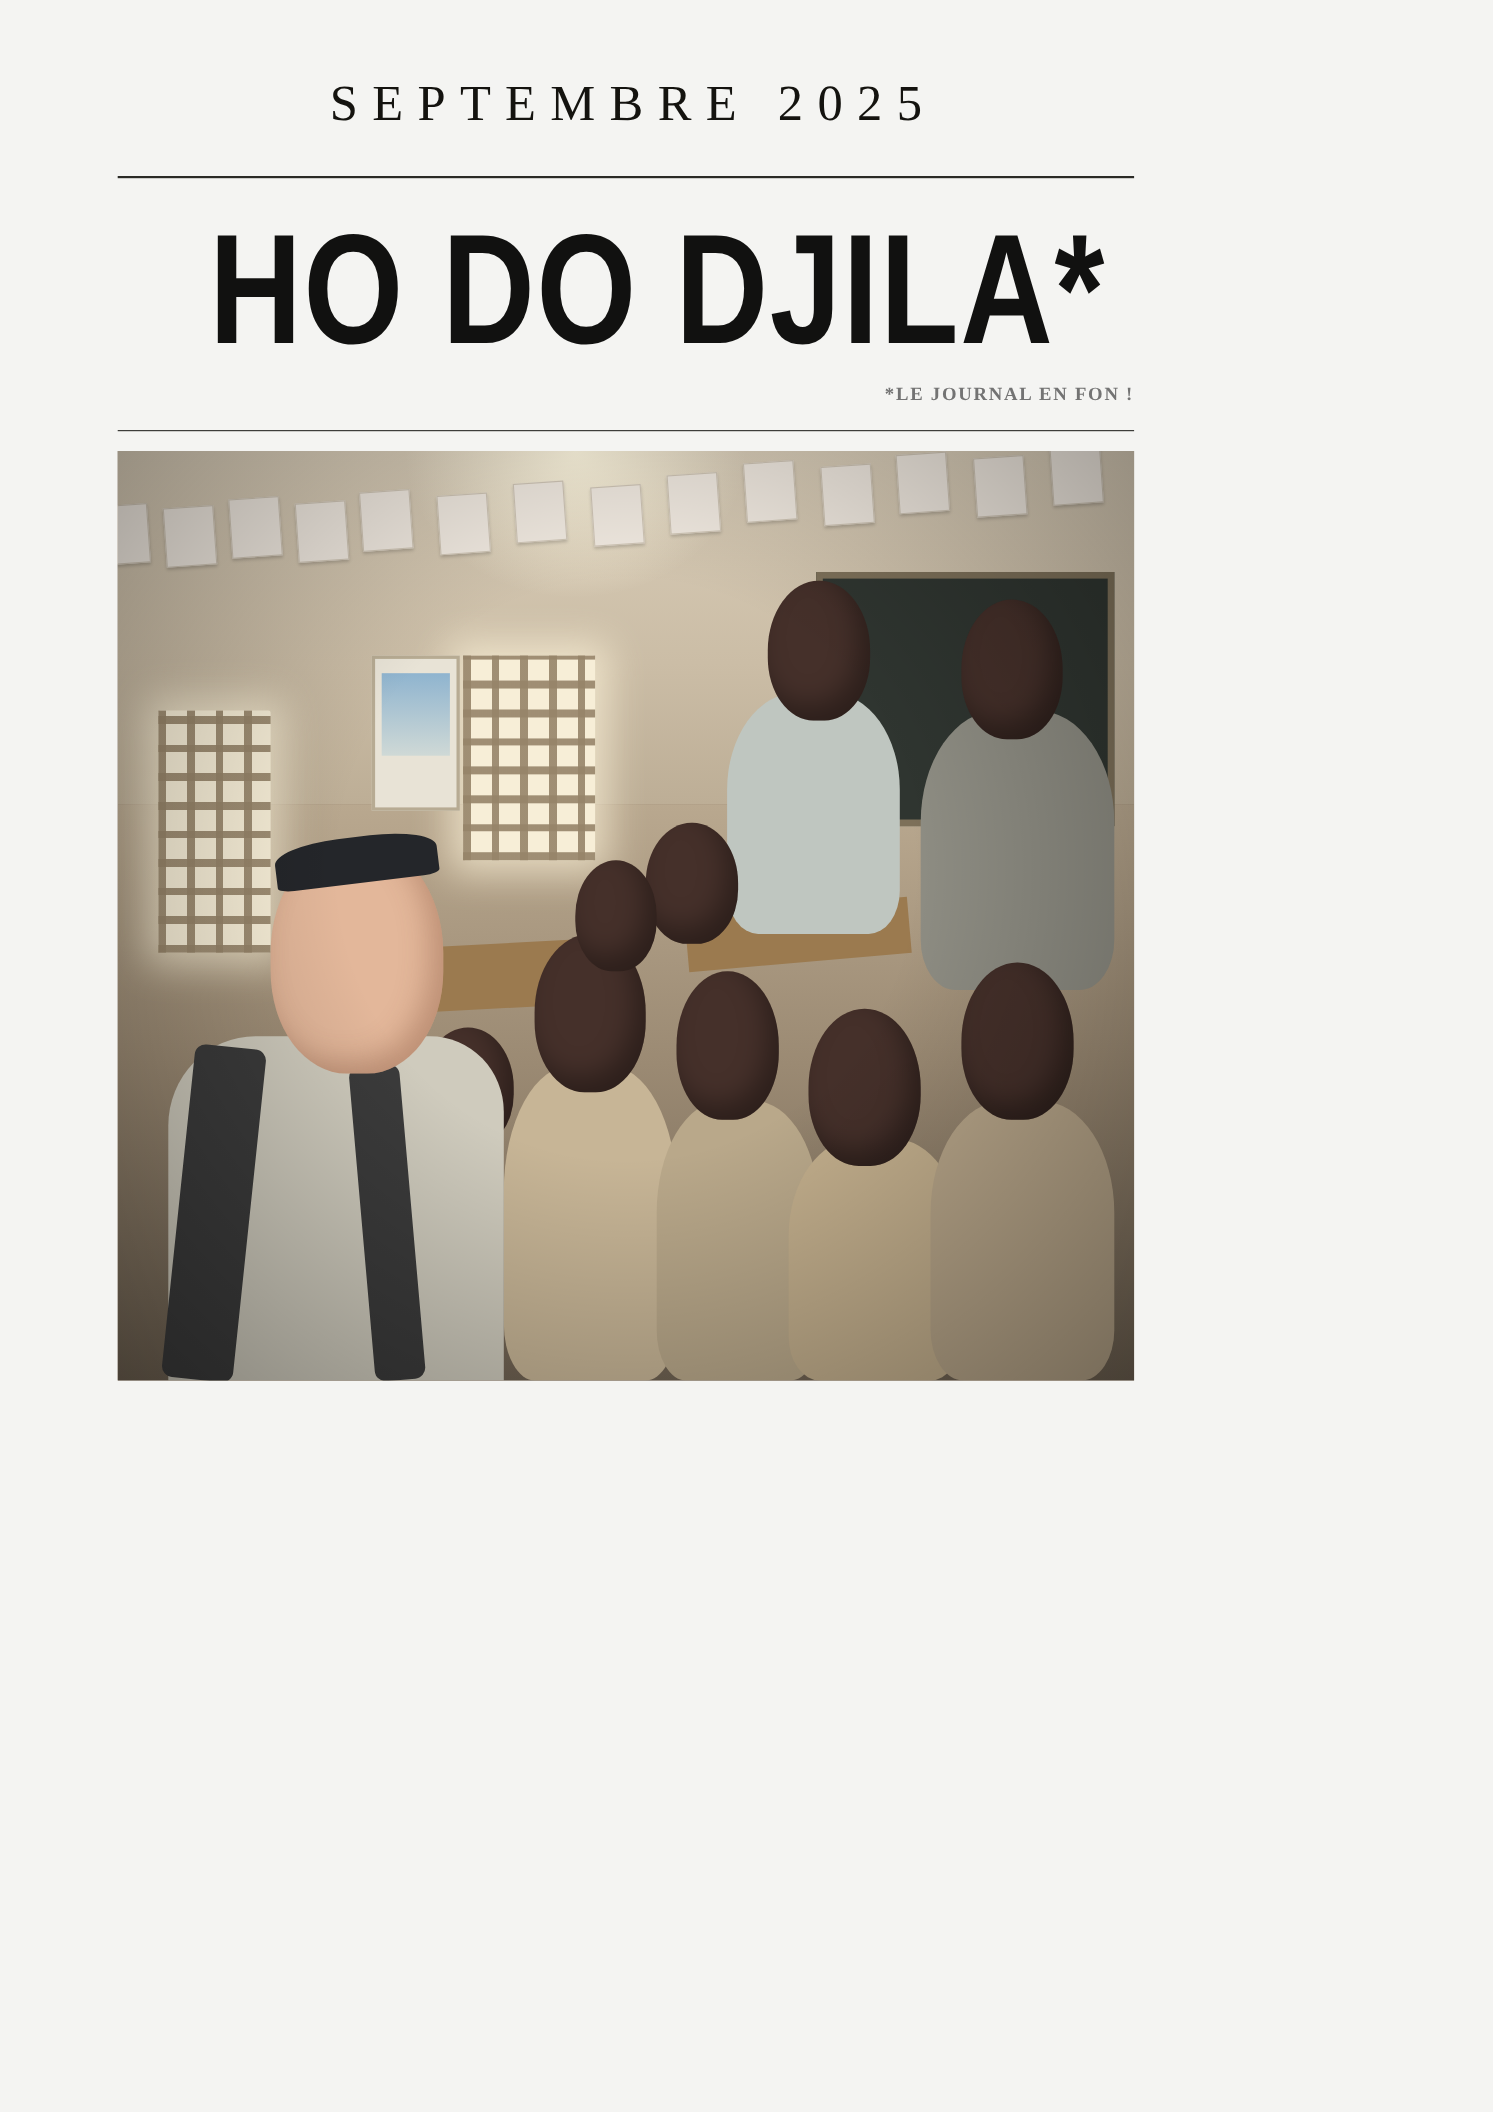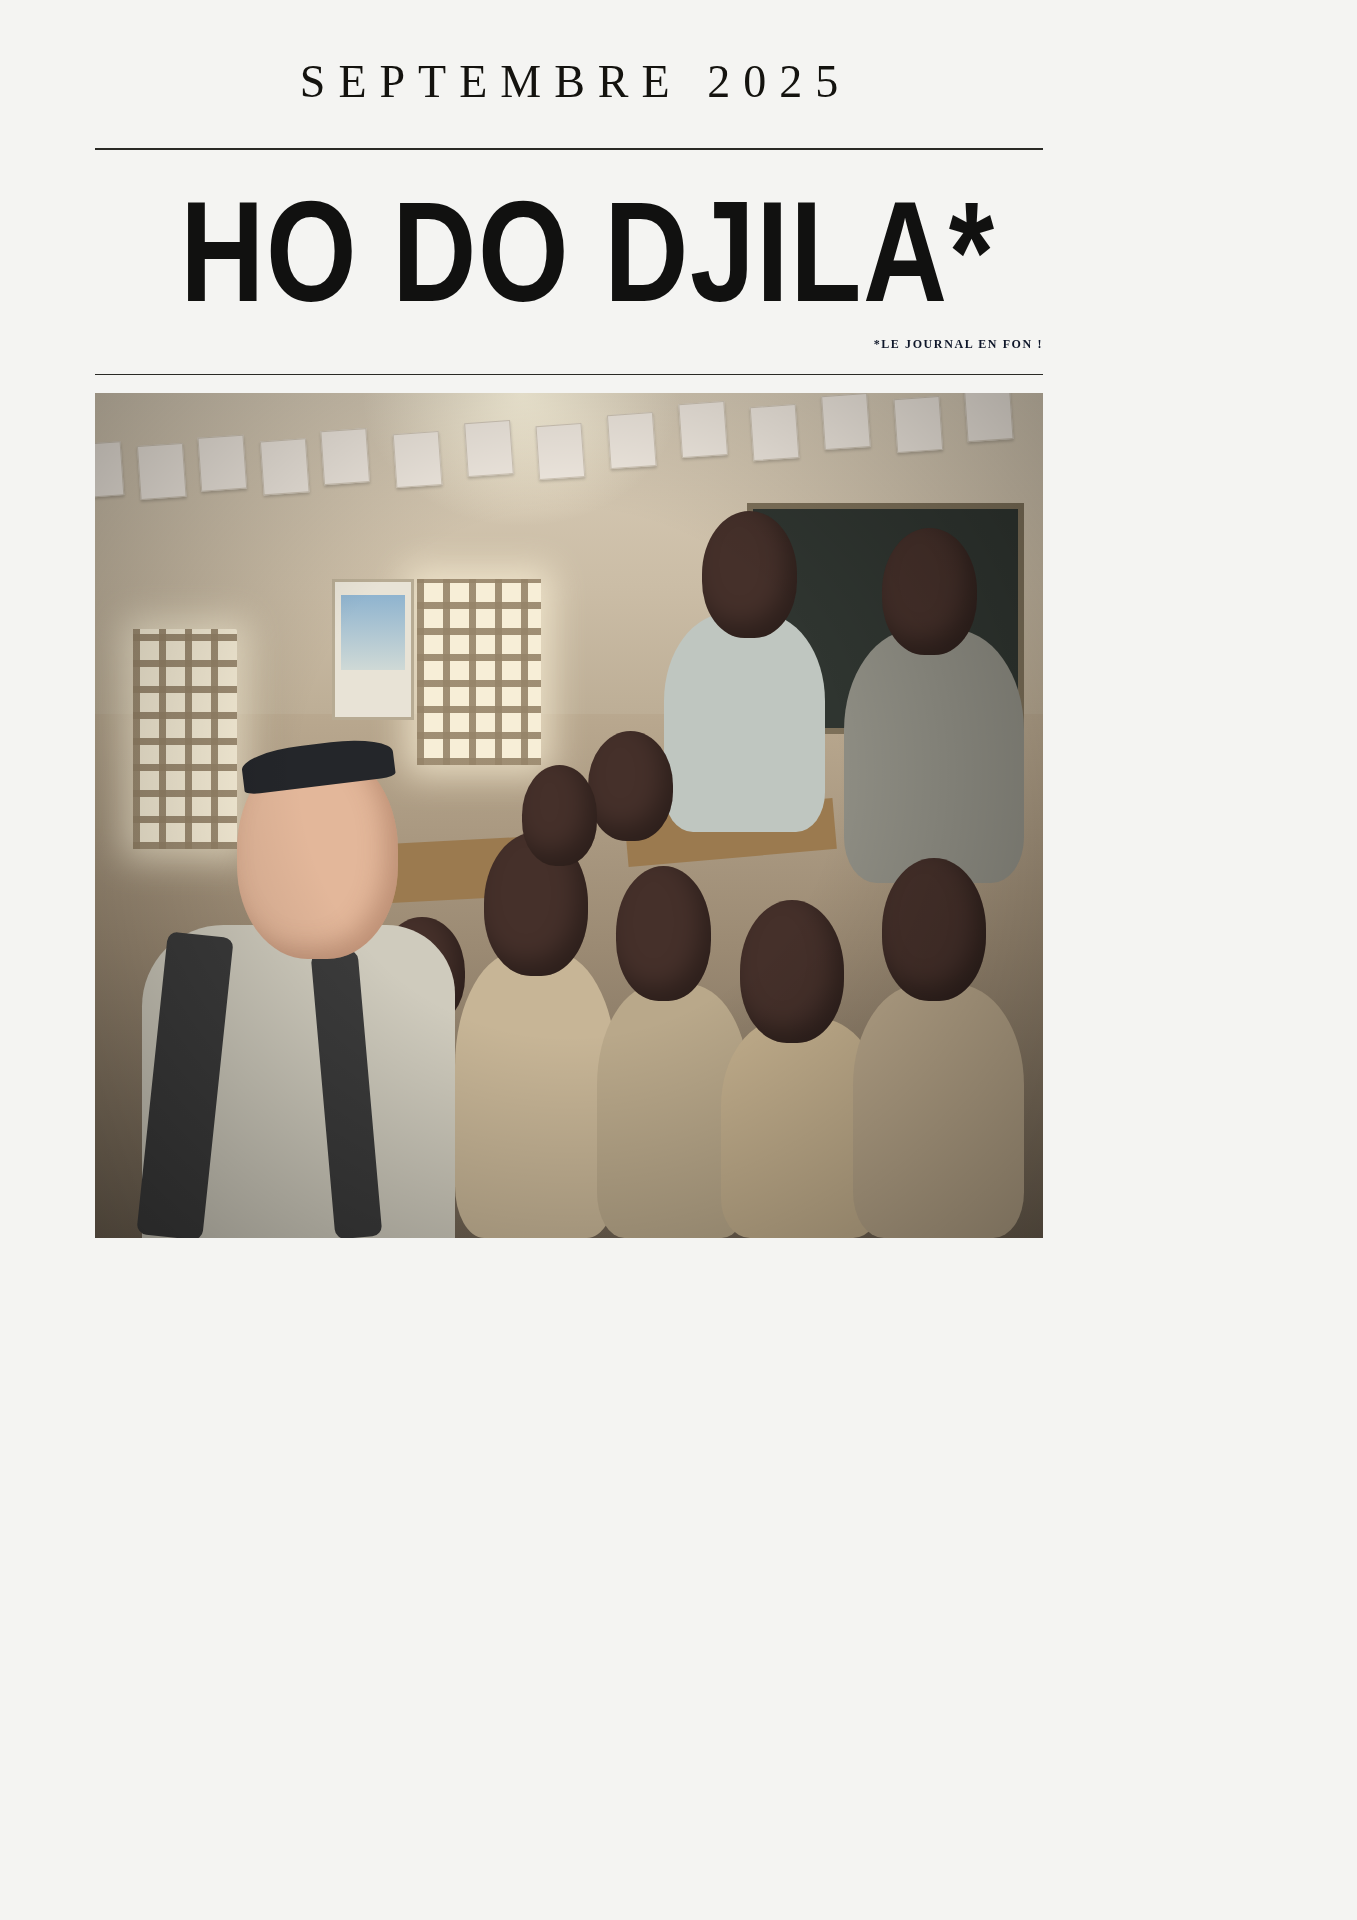--- a/index.html
+++ b/index.html
@@ -12,21 +12,21 @@
     width: 1357px;
     min-height: 1920px;
     font-family: "Liberation Serif", serif;
     color: #1d1d1b;
     -webkit-font-smoothing: antialiased;
   }
   .page {
     width: 1138px;
     min-height: 1920px;
     box-sizing: border-box;
-    padding: 0;
+    padding: 12px;
     background: #f4f4f2;
     position: relative;
   }
   .masthead {
     padding: 55px 95px 0 95px;
   }
   .issue-date {
     text-align: center;
     font-family: "Liberation Serif", serif;
     font-size: 46px;
@@ -57,24 +57,24 @@
     letter-spacing: 2px;
     margin: 0;
     color: #111110;
     transform: scaleX(0.82);
     transform-origin: center;
     white-space: nowrap;
   }
   .journal-subtitle {
     font-family: "Liberation Serif", serif;
     font-weight: 700;
-    font-size: 12px;
+    font-size: 17px;
     letter-spacing: 1.6px;
     margin: 12px 0 22px 0;
-    color: #0f172a;
+    color: #737373;
   }
   .photo-wrap {
     padding: 0 95px;
     margin-top: 18px;
   }
   .photo {
     width: 100%;
     height: 845px;
     position: relative;
     overflow: hidden;

